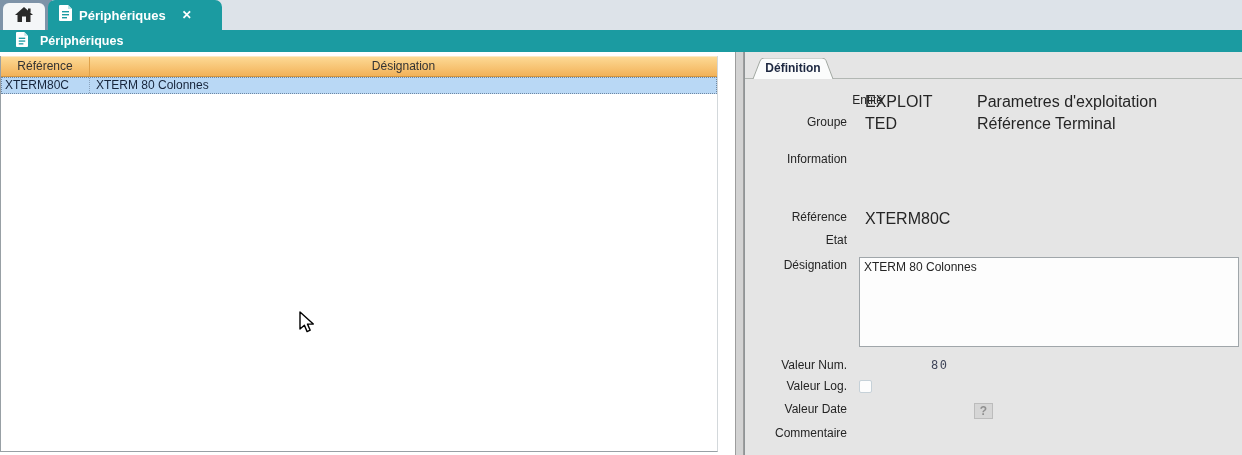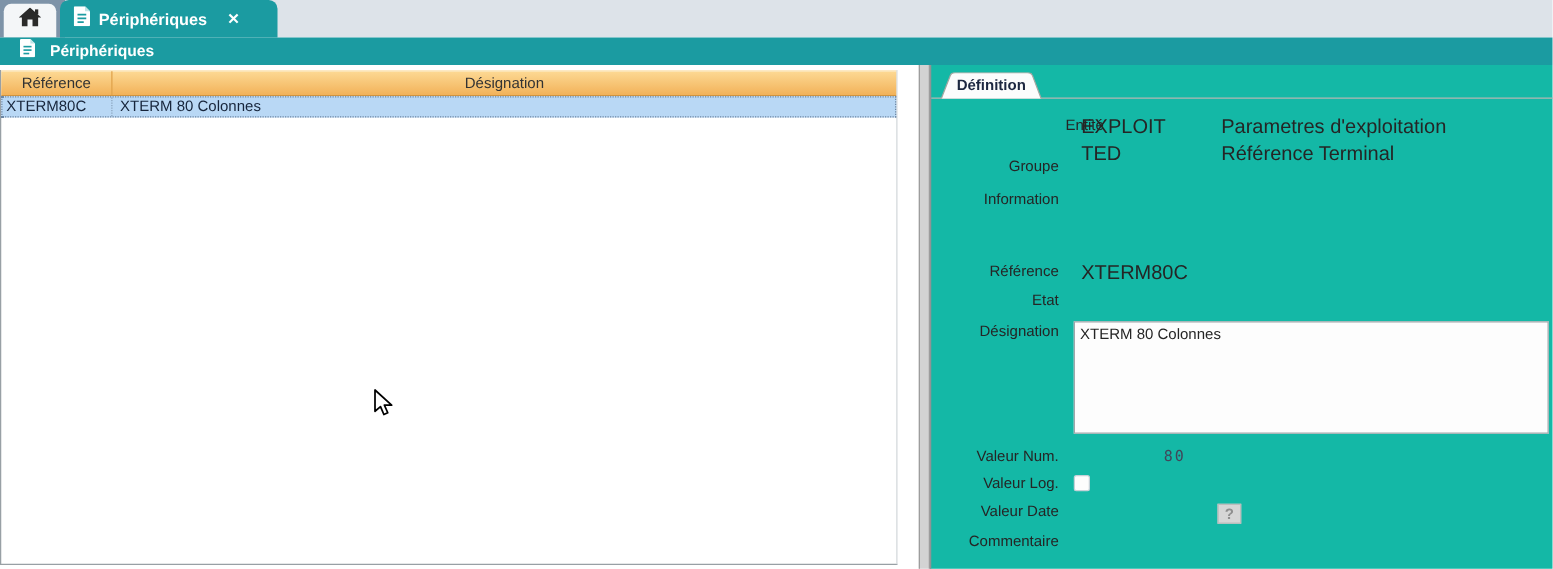--- a/index.html
+++ b/index.html
@@ -41,21 +41,21 @@
   .rcell.c1 { width:88px; padding-left:3px; border-right:1px dotted #8aa3bd; }
   .rcell.c2 { flex:1; padding-left:6px; }
 
   
   #splitter { position:absolute; left:735px; top:52px; width:9px; height:403px;
               background:#d3d3d3; border-left:1px solid #9d9d9d; border-right:1px solid #9d9d9d;
               cursor:col-resize; }
 
   
   #detail-panel { position:absolute; left:744px; top:52px; width:498px; height:403px;
-                  background:#14b8a6; border-left:1px solid #8f9496; }
+                  background:#e5e5e5; border-left:1px solid #8f9496; }
   #tab-underline { position:absolute; left:0; top:26px; width:100%; height:0;
                    border-top:1px solid #b2b7b3; }
   #def-tab { position:absolute; left:7px; top:6px; width:82px; height:21px; }
   #def-tab .tab-text { position:absolute; left:0; top:3px; width:100%; text-align:center;
                        font-size:12px; font-weight:bold; color:#1c2740; }
   .dlabel { position:absolute; left:0; width:102px; text-align:right;
             font-size:12px; color:#252525; white-space:nowrap; }
   .dval { position:absolute; font-size:16px; color:#252525; white-space:nowrap; }
   #designation-box { position:absolute; left:114px; top:205px; width:380px; height:90px;
                      background:#fdfdfd; border:1px solid #a0a6aa;
@@ -133,21 +133,21 @@
     <svg width="82" height="21" viewBox="0 0 82 21" style="position:absolute;left:0;top:0;">
       <path d="M1,21 L8,3 Q9,0 12,0 L70,0 Q73,0 74,2.5 L81,21" fill="#fbfcfc" stroke="#a2a8a2" stroke-width="1"></path>
     </svg>
     <span class="tab-text">Définition</span>
   </div>
 
   <div class="dlabel" style="top:41px;margin-left:36px;">Entité</div>
   <div class="dval" style="left:120px; top:41px;">EXPLOIT</div>
   <div class="dval" style="left:232px; top:41px;">Parametres d'exploitation</div>
 
-  <div class="dlabel" style="top:74px;">Groupe</div>
+  <div class="dlabel" style="top:63px;">Groupe</div>
   <div class="dval" style="left:120px; top:63px;">TED</div>
   <div class="dval" style="left:232px; top:63px;">Référence Terminal</div>
 
   <div class="dlabel" style="top:100px;">Information</div>
 
   <div class="dlabel" style="top:158px;">Référence</div>
   <div class="dval" style="left:120px; top:158px;">XTERM80C</div>
 
   <div class="dlabel" style="top:181px;">Etat</div>
   <div class="dval" style="left:120px; top:181px;"></div>

